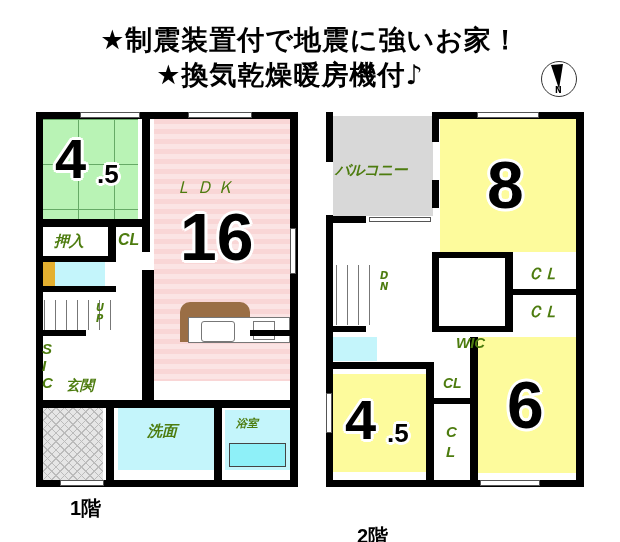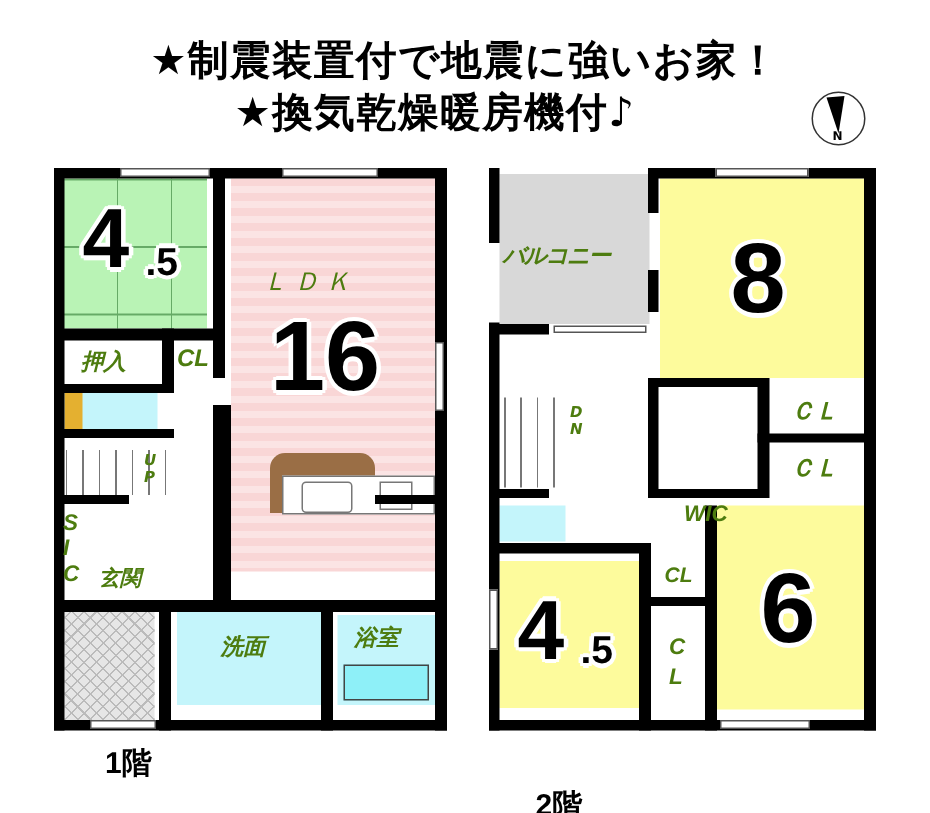--- a/index.html
+++ b/index.html
@@ -82,21 +82,21 @@
   <div class="bignum" style="left:55px;top:131px;font-size:56px;line-height:56px;">4</div>
   <div class="bignum" style="left:97px;top:161px;font-size:26px;line-height:26px;">.5</div>
   <div class="lbl" style="left:54px;top:232px;font-size:15px;">押入</div>
   <div class="lbl" style="left:118px;top:231px;font-size:16px;font-family:'Liberation Sans',sans-serif;">CL</div>
   <div class="lbl" style="left:175px;top:176px;font-size:17px;letter-spacing:4px;font-weight:normal;">ＬＤＫ</div>
   <div class="bignum" style="left:180px;top:204px;font-size:66px;line-height:66px;">16</div>
   <div class="lbl" style="left:96px;top:302px;font-size:10px;width:8px;word-break:break-all;white-space:normal;line-height:11px;">UP</div>
   <div class="lbl" style="left:42px;top:340px;font-size:15px;width:10px;white-space:normal;line-height:17px;font-family:'Liberation Sans',sans-serif;">S I C</div>
   <div class="lbl" style="left:66px;top:377px;font-size:14px;">玄関</div>
   <div class="lbl" style="left:147px;top:422px;font-size:15px;">洗面</div>
-  <div class="lbl" style="left:236px;top:416px;font-size:15px;">浴室</div>
+  <div class="lbl" style="left:236px;top:416px;font-size:11px;">浴室</div>
 
   <div class="floorlbl" style="left:70px;top:495px;">1階</div>
 </div>
 
 <div class="abs" style="left:0;top:0;width:620px;height:542px;">
   <div class="room gray" style="left:333px;top:116px;width:100px;height:100px;"></div>
   <div class="room yellow" style="left:440px;top:119px;width:136px;height:133px;"></div>
   <div class="room stairs" style="left:336px;top:265px;width:40px;height:60px;"></div>
   <div class="room aqua" style="left:333px;top:337px;width:44px;height:24px;"></div>
   <div class="room yellow" style="left:333px;top:374px;width:100px;height:98px;"></div>

